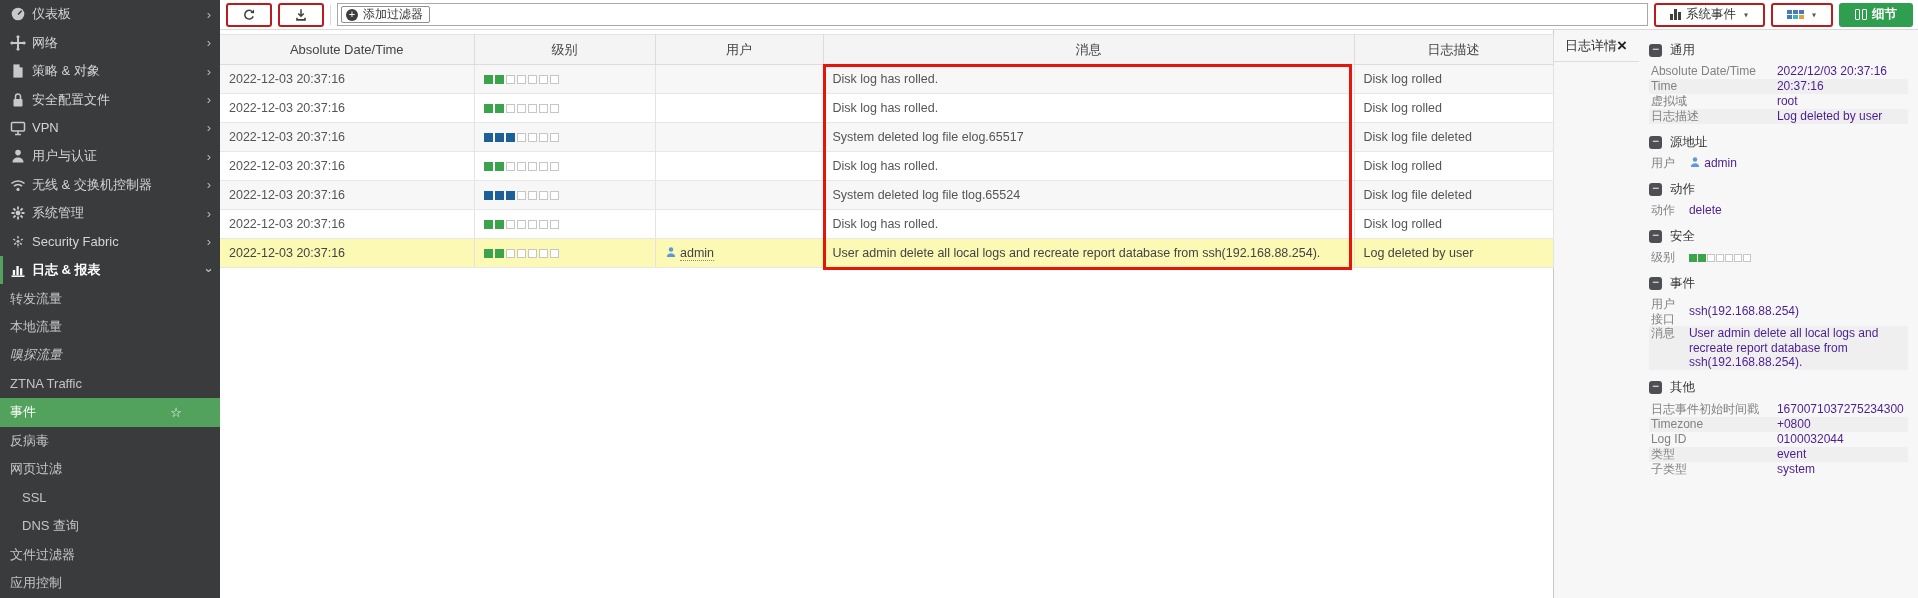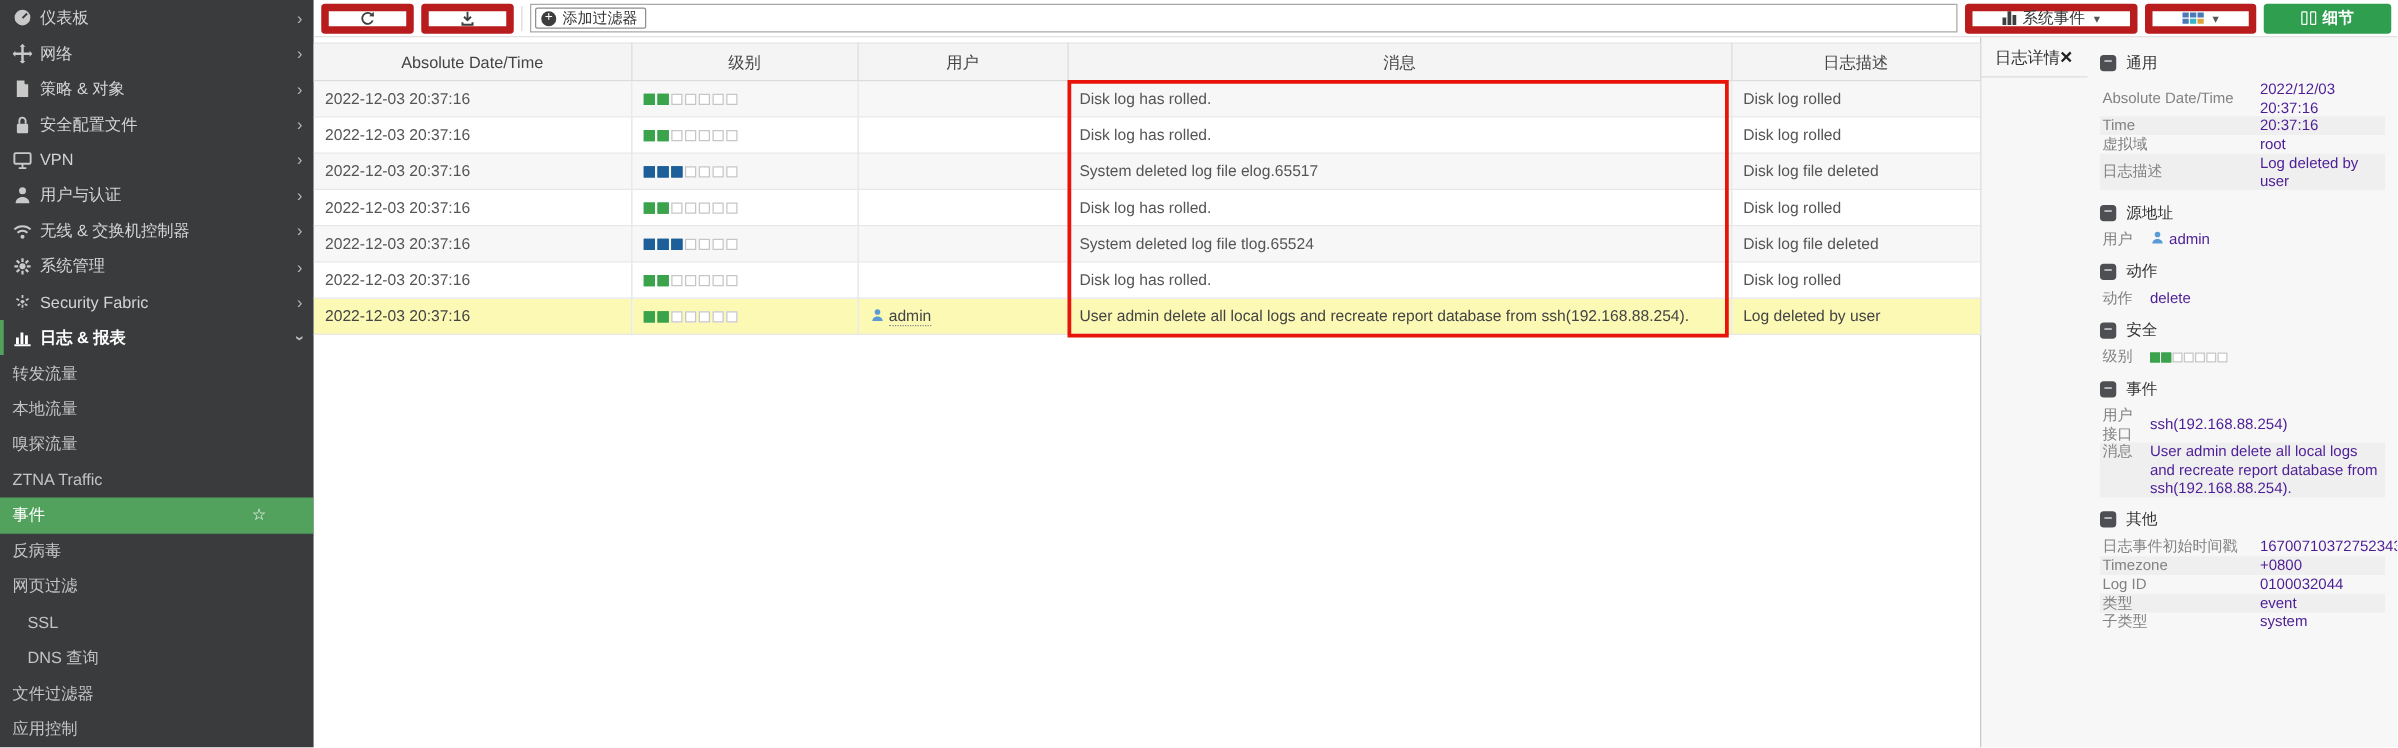--- a/index.html
+++ b/index.html
@@ -1,43 +1,43 @@
 <!DOCTYPE html>
 <html style="--sidebar-bg: #3a3b3d; --menu-selected: #52a15c; --accent-green: #2f9e4e; --level-green: #3aa34c; --level-blue: #1d5f99; --row-selected: #fcf9b5; --annotation-red: #e81309;"><head>
 <meta charset="utf-8">
 <style>
   * { box-sizing: border-box; margin: 0; padding: 0; }
   html, body { width: 1918px; height: 598px; overflow: hidden;
     font-family: "Liberation Sans", "DejaVu Sans", sans-serif; }
   .app { display: flex; width: 1918px; height: 598px; background: #fff; }
 
   
-  .sidebar { width: 251px; height: 598px; background: var(--sidebar-bg); overflow: hidden; flex: none; }
+  .sidebar { width: 220px; height: 598px; background: var(--sidebar-bg); overflow: hidden; flex: none; }
   .sb-item { position: relative; display: flex; align-items: center; height: 28.45px;
     padding-left: 10px; color: #d4d4d4; font-size: 13px; cursor: pointer; }
   .sb-ico { width: 16px; height: 16px; flex: none; color: #c9c9c9; }
   .sb-ico svg { width: 16px; height: 16px; fill: currentColor; display: block; }
   .sb-label { margin-left: 6px; white-space: nowrap; }
   .sb-chev { position: absolute; right: 9px; color: #b9b9b9; font-size: 13px; line-height: 1; }
   .sb-chev.down { transform: rotate(90deg); }
   .sb-item.active-parent { color: #fff; font-weight: bold; border-left: 3px solid var(--menu-selected); padding-left: 7px; }
   .sb-item.active-parent .sb-ico { color: #fff; }
   .sb-sub { font-size: 13px; color: #c4c4c4; }
   .sb-sub.selected { background: var(--menu-selected); color: #fff; }
   .sb-star { position: absolute; right: 38px; color: #fff; font-size: 13px; }
 
   
   .rightside { flex: 1; display: flex; flex-direction: column; min-width: 0; }
 
   
   .toolbar { height: 30px; flex: none; display: flex; align-items: center; gap: 6px;
     padding: 0 5px 0 6px; background: #fff; border-bottom: 1px solid #d9d9d9; }
-  .tbtn { display: inline-flex; align-items: center; gap: 5px; height: 24px; padding: 0 24px;
-    background: #fff; border: 6px solid #b91c1c; border-radius: 3px; font-size: 12.5px;
-    color: #333; cursor: pointer; font-family: Liberation Serif, serif; flex: none; }
+  .tbtn { display: inline-flex; align-items: center; gap: 5px; height: 24px; padding: 0 14px;
+    background: #fff; border: 2px solid #b91c1c; border-radius: 3px; font-size: 12.5px;
+    color: #333; cursor: pointer; font-family: Liberation Mono, monospace; flex: none; }
   .tbtn svg { width: 14px; height: 14px; fill: #3f3f3f; display: block; }
   .vsep { width: 1px; height: 20px; background: #d9d9d9; flex: none; }
   .filterbar { flex: 1; height: 23px; border: 1px solid #a9a9a9; background: #fff;
     display: flex; align-items: center; padding: 0 3px; min-width: 0; cursor: text; }
   .chip { display: inline-flex; align-items: center; gap: 5px; border: 1px solid #8f8f8f;
     border-radius: 2px; height: 17px; padding: 0 6px 0 4px; font-size: 12px; color: #333; cursor: pointer; }
   .plus-circle { width: 12px; height: 12px; border-radius: 50%; background: #3d3d3d; color: #fff;
     font-size: 11px; line-height: 11px; text-align: center; flex: none; }
   .caret { font-size: 10px; color: #555; margin-left: 2px; }
   .bars-icon { display: inline-flex; align-items: flex-end; gap: 1px; height: 11px; }
@@ -193,21 +193,21 @@
           <span class="sb-label">日志 &amp; 报表</span>
           <span class="sb-chev down">›</span>
         </div>
         <div class="sb-item sb-sub">
           <span class="sb-label" style="margin-left: 0px;">转发流量</span>
         </div>
         <div class="sb-item sb-sub">
           <span class="sb-label" style="margin-left: 0px;">本地流量</span>
         </div>
         <div class="sb-item sb-sub">
-          <span class="sb-label" style="margin-left: 0px;">嗅探流量</span>
+          <span class="sb-label" style="margin-left: 0px; font-style: italic;">嗅探流量</span>
         </div>
         <div class="sb-item sb-sub">
           <span class="sb-label" style="margin-left: 0px;">ZTNA Traffic</span>
         </div>
         <div class="sb-item sb-sub selected">
           <span class="sb-label" style="margin-left: 0px;">事件</span>
           <span class="sb-star">☆</span>
         </div>
         <div class="sb-item sb-sub">
           <span class="sb-label" style="margin-left: 0px;">反病毒</span>

